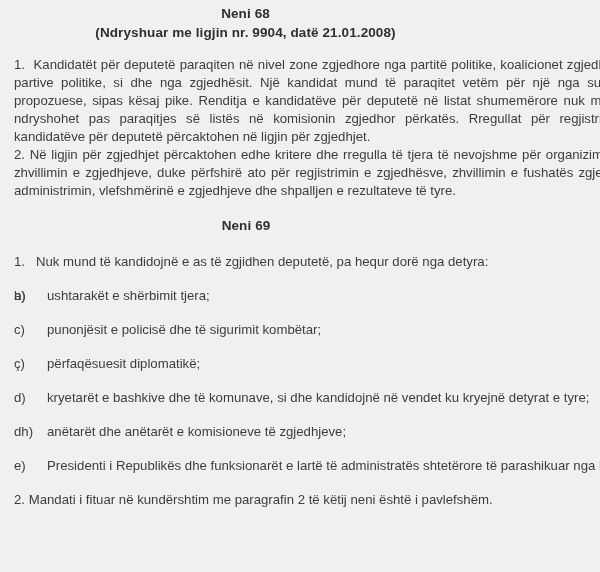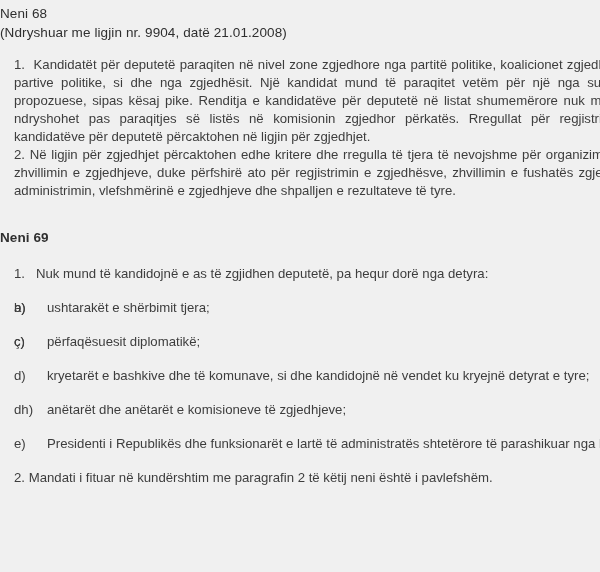--- a/index.html
+++ b/index.html
@@ -14,35 +14,36 @@
     font-family: "Liberation Sans", sans-serif;
     color: #3a3a3a;
   }
   
   .page {
     width: 648px;
     padding: 4px 0 0 0;
     box-sizing: border-box;
   }
   .heading {
-    text-align: left;
-    font-weight: normal;
+    text-align: center;
+    font-weight: bold;
     font-size: 13.5px;
     color: #2f2f2f;
     line-height: 19px;
     width: 491px;
     letter-spacing: 0.1px;
   }
   .heading-2 {
+    text-align: center;
     font-weight: bold;
     font-size: 13.5px;
     color: #2f2f2f;
     line-height: 19px;
     width: 492px;
-    margin-top: 28px;
+    margin-top: 16px;
     letter-spacing: 0.1px;
   }
   .para-block {
     margin-top: 14px;
     padding-left: 14px;
     padding-right: 8px;
   }
   .para {
     text-align: justify;
     font-size: 13.2px;
@@ -106,21 +107,21 @@
   </div>
 
   <div class="heading-2">Neni 69</div>
 
   <div class="list">
     <p class="list-intro"><span class="num">1.</span><span class="num">   </span><span>Nuk mund të kandidojnë e as të zgjidhen deputetë, pa hequr dorë nga detyra:</span></p>
 
     <div class="list-items">
       <div class="li"><span class="marker">a)</span></div>
       <div class="li"><span class="marker">b)</span><span>ushtarakët e shërbimit tjera;</span></div>
-      <div class="li"><span class="marker">c)</span></div>
+      <div class="li"><span class="marker">c)</span><span>punonjësit e policisë dhe të sigurimit kombëtar;</span></div>
       <div class="li"><span class="marker">ç)</span><span>përfaqësuesit diplomatikë;</span></div>
       <div class="li wide"><span class="marker">d)</span><span>kryetarët e bashkive dhe të komunave, si dhe kandidojnë në vendet ku kryejnë detyrat e tyre;</span></div>
       <div class="li"><span class="marker">dh)</span><span>anëtarët dhe anëtarët e komisioneve të zgjedhjeve;</span></div>
       <div class="li hang"><span class="marker">e)</span><span>Presidenti i Republikës dhe funksionarët e lartë të administratës shtetërore të parashikuar nga ligji.</span></div>
     </div>
 
     <p class="list-intro"><span class="marker">2.</span><span class="marker">   </span><span>Mandati i fituar në kundërshtim me paragrafin 2 të këtij neni është i pavlefshëm.</span></p>
   </div>
 
 </div>

